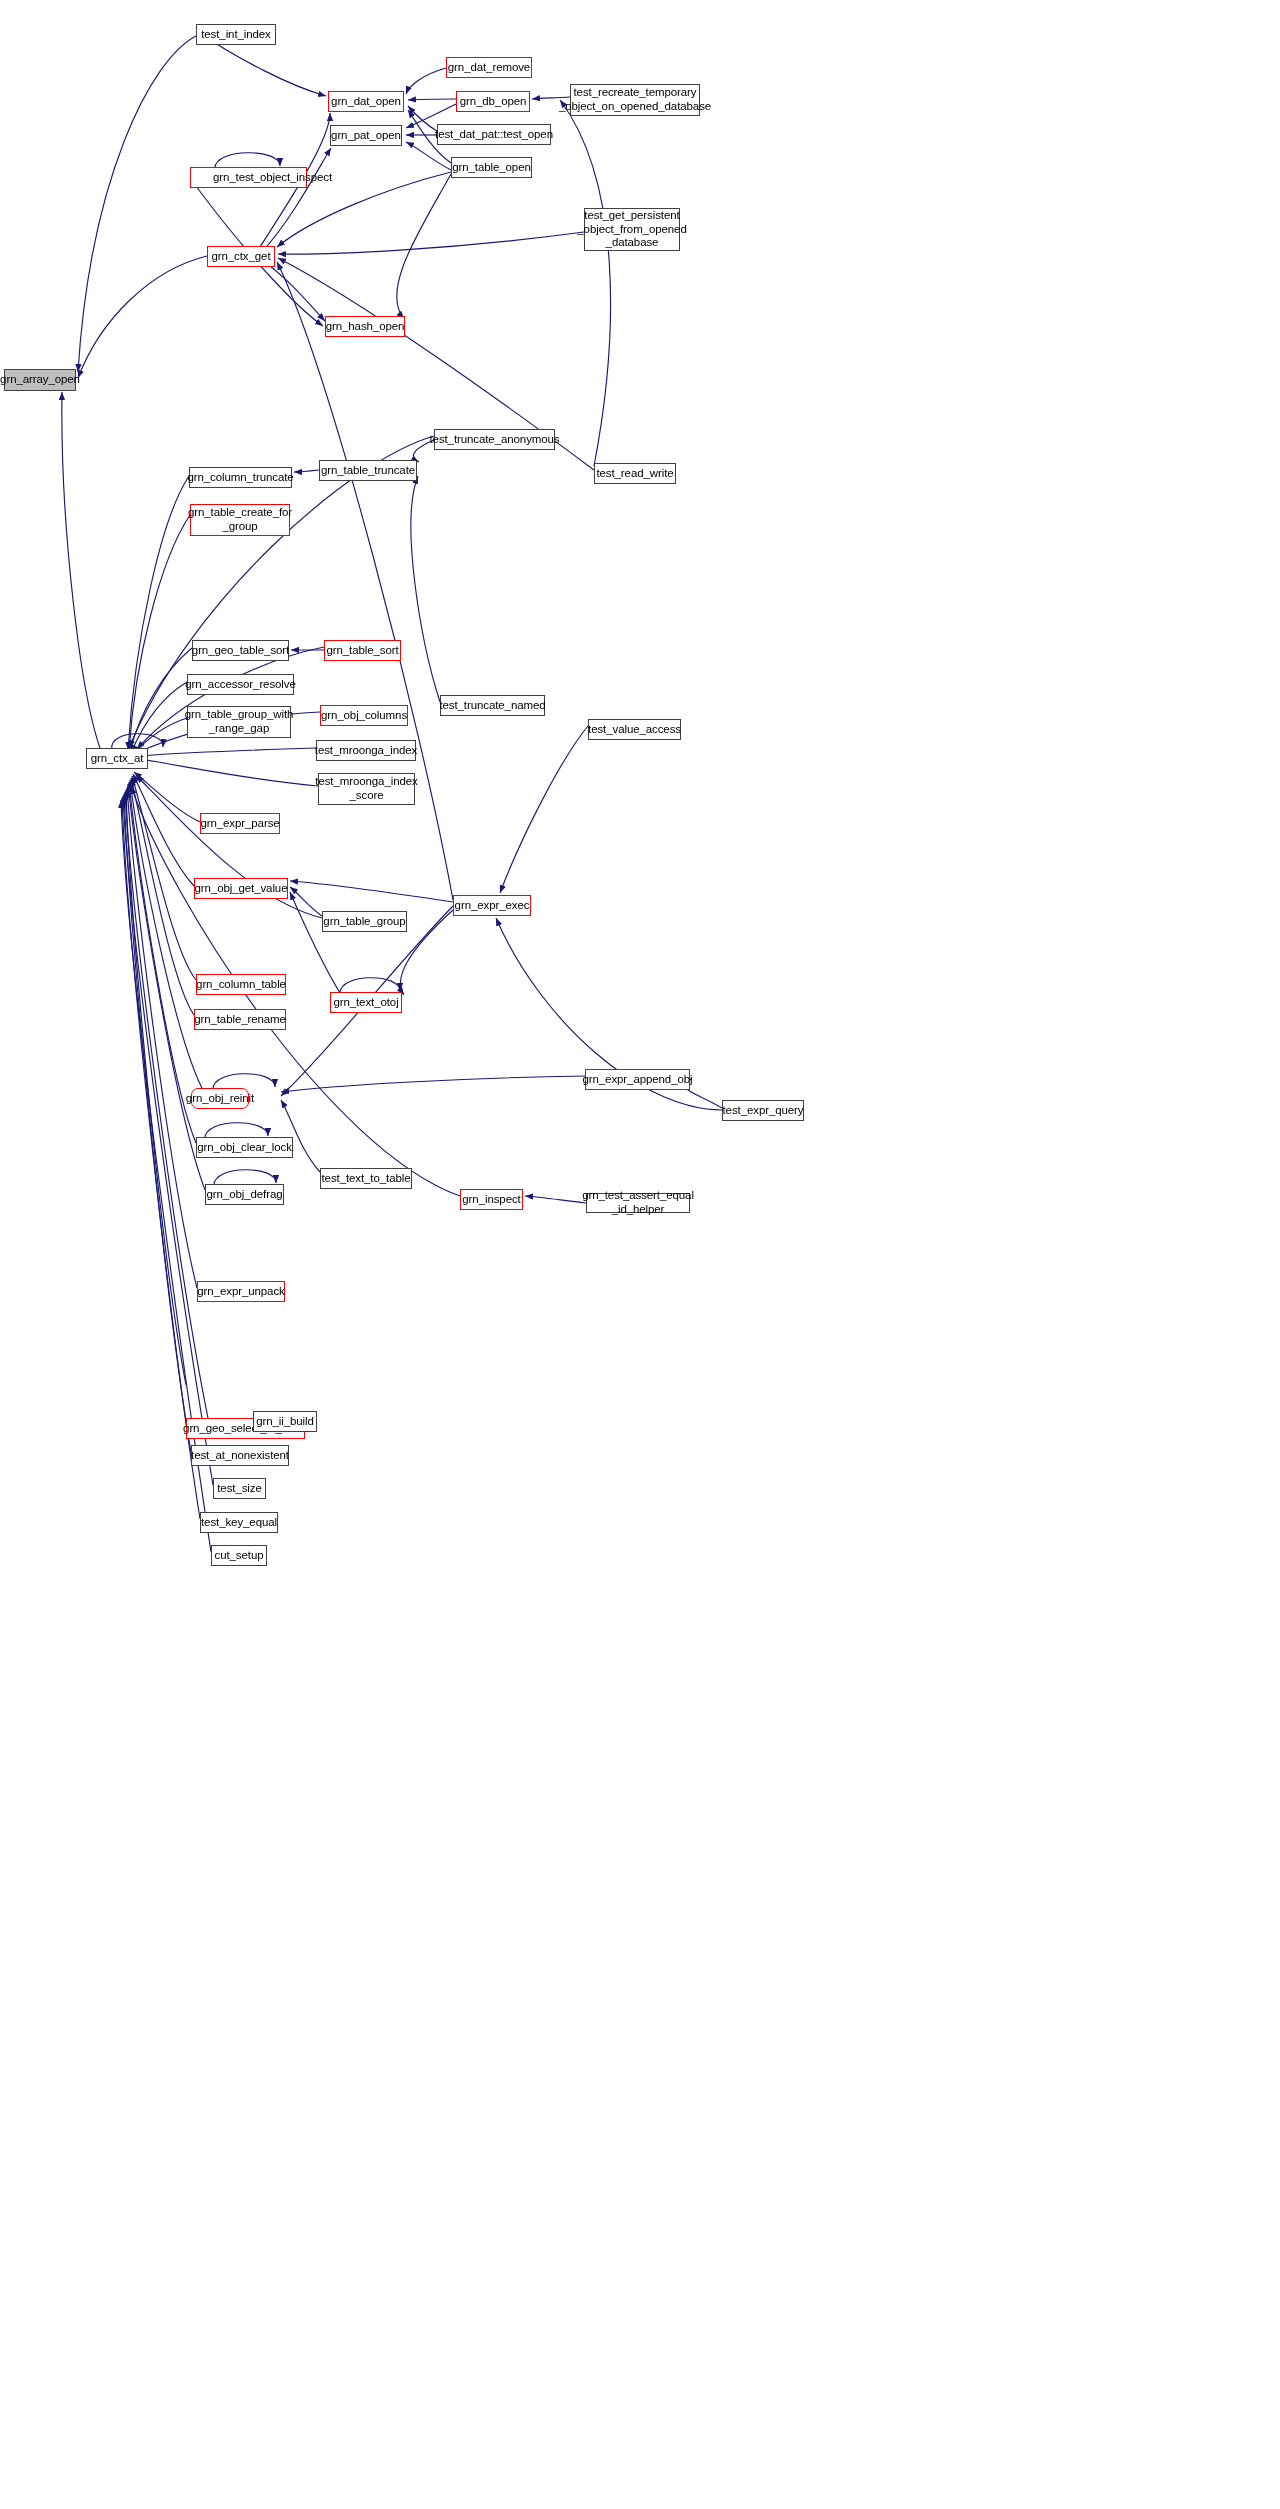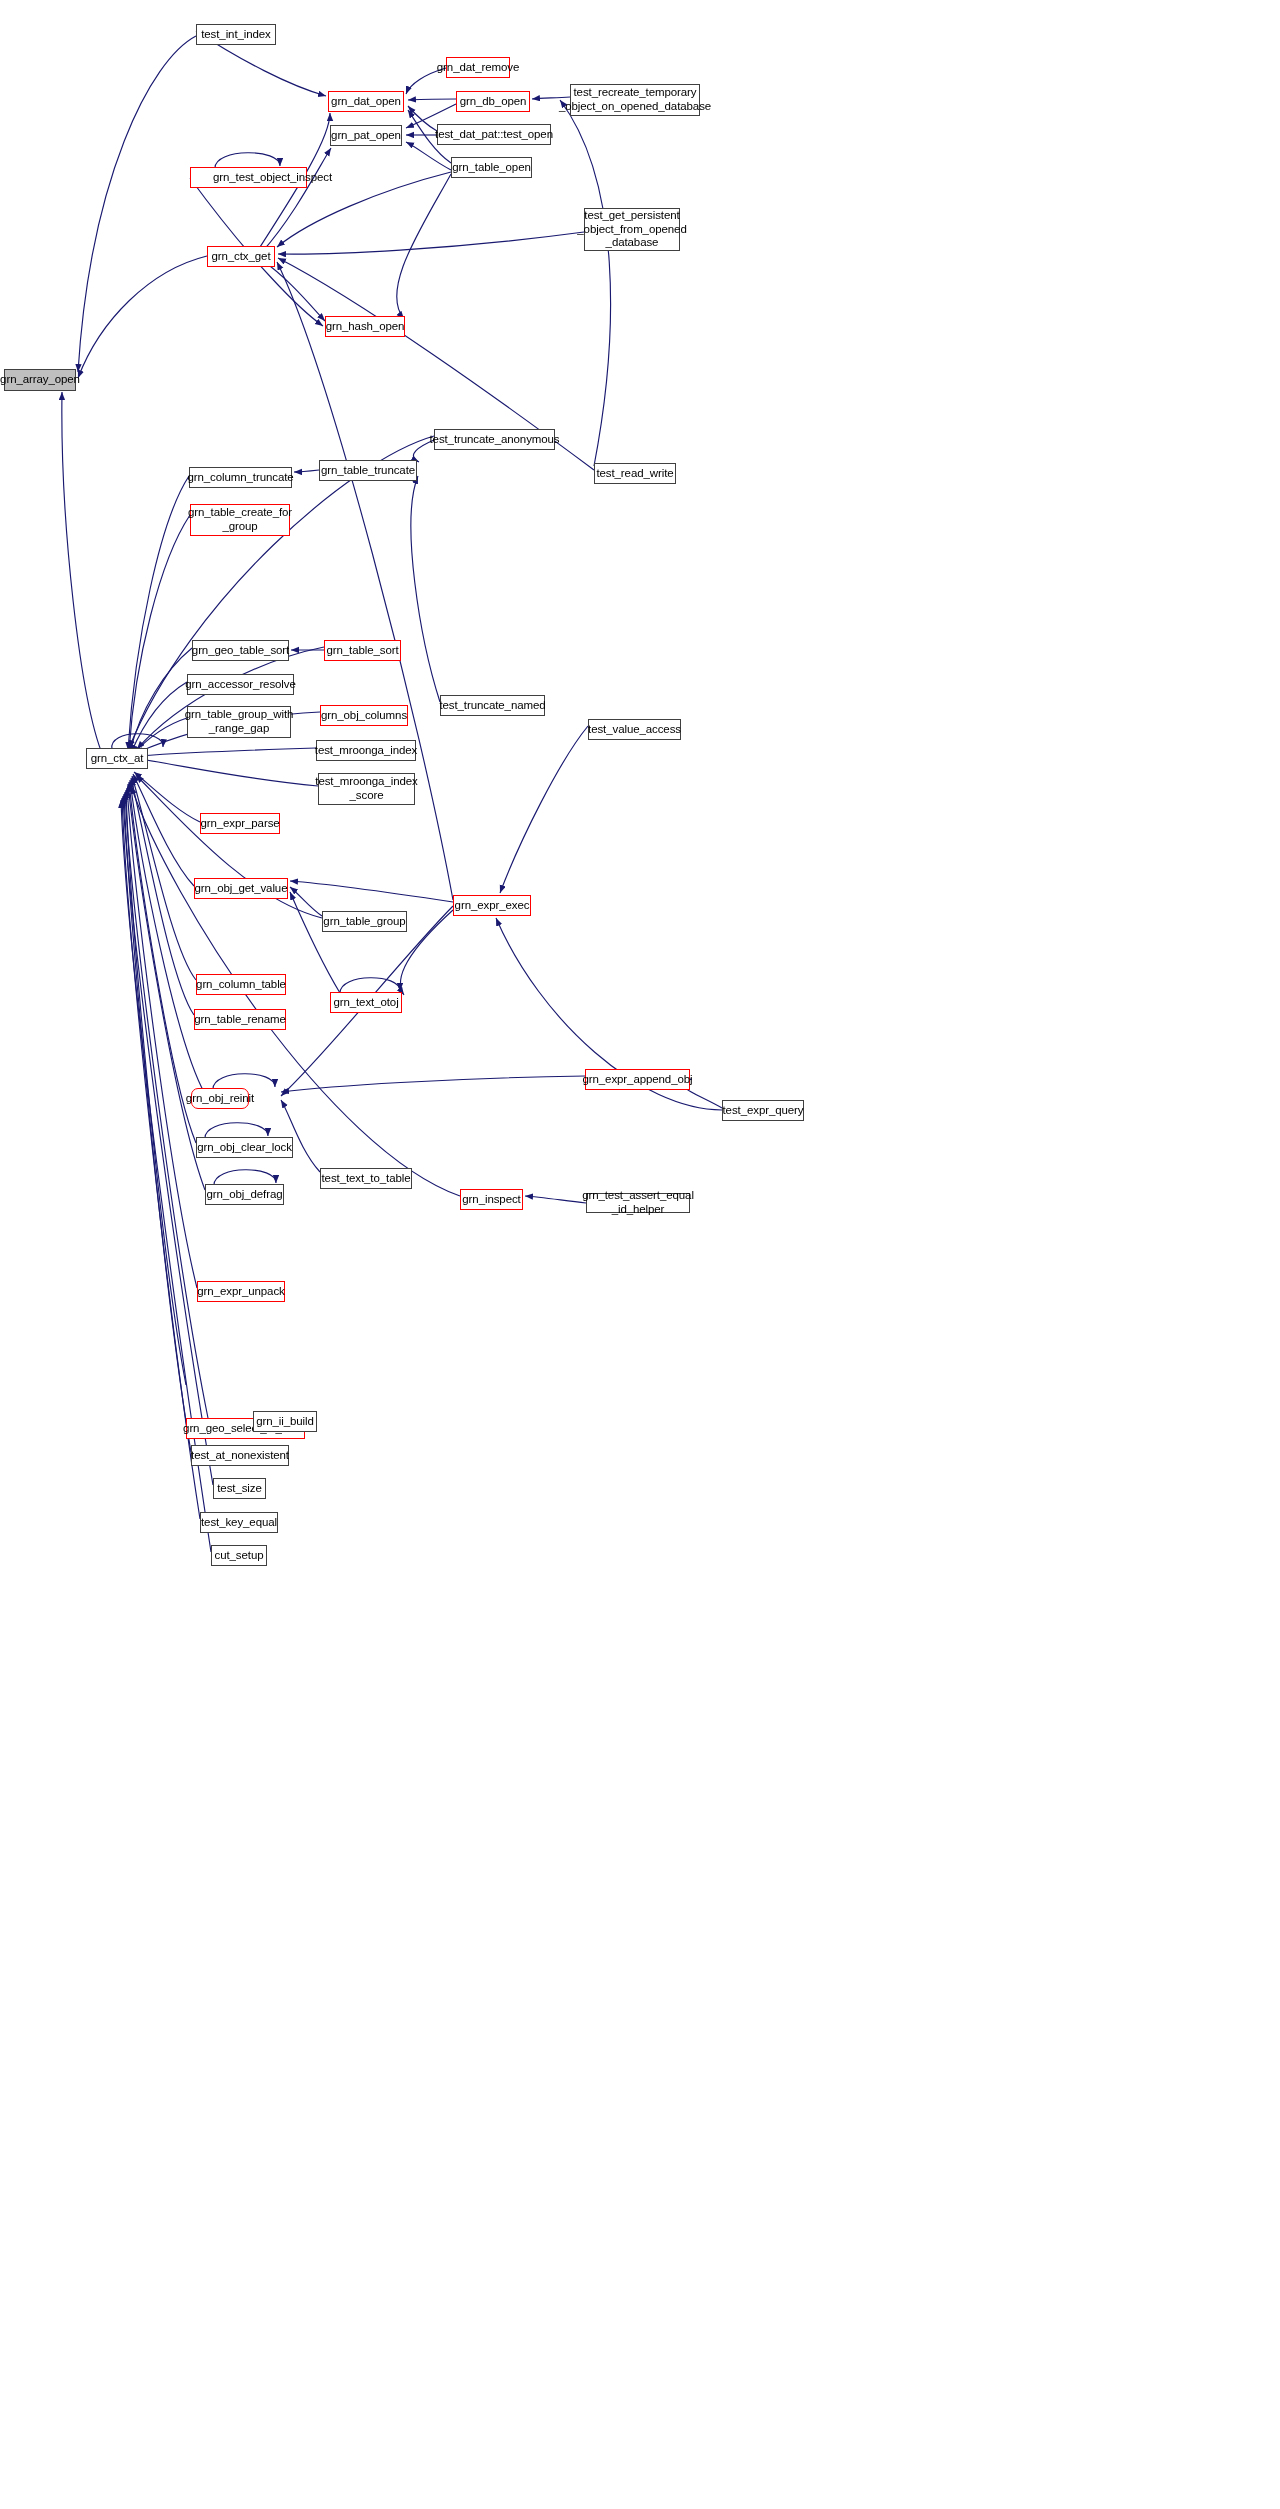--- a/index.html
+++ b/index.html
@@ -132,21 +132,21 @@
       <path d="M453,910 C420,940 390,975 404,995"></path>
 
       <path d="M594,466 C620,330 620,180 560,100"></path>
     </g>
   </svg>
 
   <div class="node gray" style="left:4px;top:369px;width:72px;height:22px;">grn_array_open</div>
 
   <div class="node black" style="left:196px;top:24px;width:80px;height:21px;">test_int_index</div>
 
-  <div class="node red" style="left:446px;top:57px;width:64px;height:21px;text-align:right;">grn_dat_remove</div>
+  <div class="node red" style="left:446px;top:57px;width:86px;height:21px;text-align:right;">grn_dat_remove</div>
 
   <div class="node red" style="left:328px;top:91px;width:76px;height:21px;">grn_dat_open</div>
 
   <div class="node red" style="left:456px;top:91px;width:74px;height:21px;">grn_db_open</div>
 
   <div class="node black" style="left:570px;top:84px;width:130px;height:32px;">test_recreate_temporary
 _object_on_opened_database</div>
 
   <div class="node black" style="left:330px;top:125px;width:72px;height:21px;">grn_pat_open</div>
 

